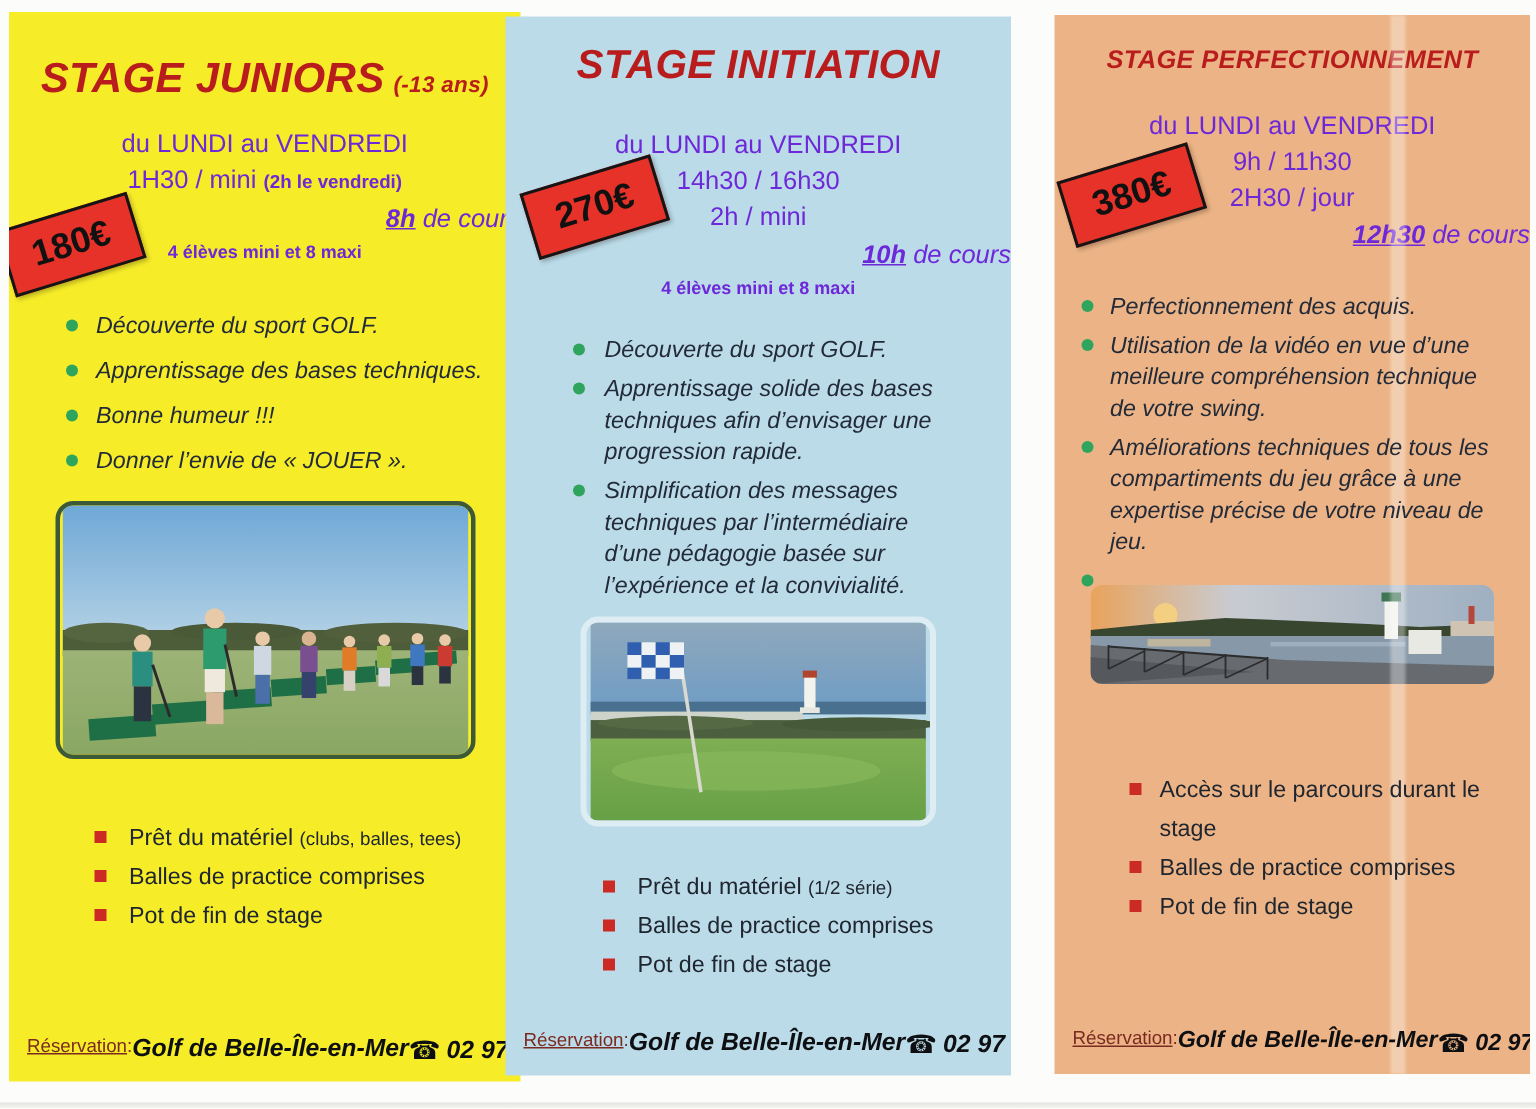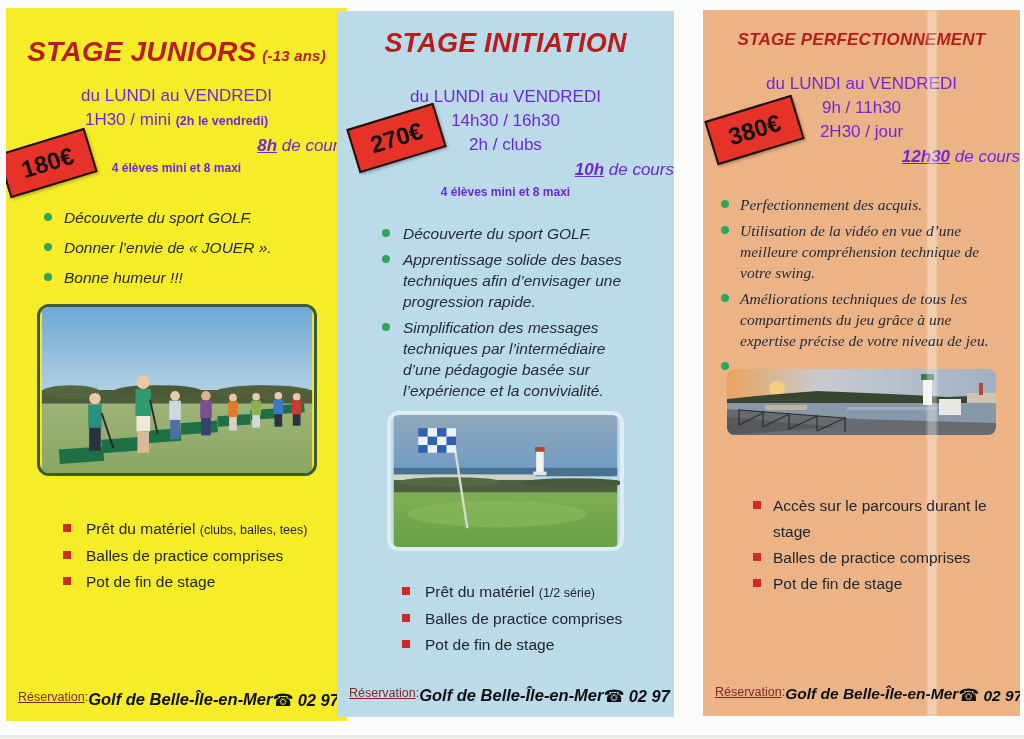--- a/index.html
+++ b/index.html
@@ -42,21 +42,21 @@
   .features { list-style:none; font-style:italic; font-size:15.5px; color:#232a38; }
   .features li { position:relative; line-height:21px; }
   .features .dot { position:absolute; width:8px; height:8px; border-radius:50%; background:#2ea45c; top:6px; }
   .juniors .features          { margin-top:30px; }
   .juniors .features li       { padding-left:58px; margin-bottom:9px; }
   .juniors .features .dot     { left:38px; }
   .initiation .features       { margin-top:22px; }
   .initiation .features li    { padding-left:66px; padding-right:28px; margin-bottom:5px; }
   .initiation .features .dot  { left:45px; }
   .perfectionnement .features       { margin-top:24px; }
-  .perfectionnement .features li    { padding-left:37px; padding-right:19px; margin-bottom:5px;font-family:Liberation Serif, serif; }
+  .perfectionnement .features li    { padding-left:37px; padding-right:19px; margin-bottom:5px; }
   .perfectionnement .features .dot  { left:18px; }
 
   .photo { display:block; margin:0 auto; border-radius:12px; }
   .juniors .photo         { margin-top:16px; border:3px solid #3c5a38; }
   .initiation .photo      { margin-top:10px; border:4px solid #ddedf3; }
   .perfectionnement .photo{ margin-top:18px; border-radius:8px; }
 
   .includes { list-style:none; font-size:15.5px; color:#20262f; }
   .includes li { position:relative; line-height:26px; }
   .includes .sq { position:absolute; width:8px; height:8px; background:#cc2a24; top:8px; }
@@ -99,22 +99,23 @@
       <div class="sched-total">
         <span class="tot">8h</span><span> de cours</span>
       </div>
       <div class="sched-group">4 élèves mini et 8 maxi</div>
     </div>
 
     <div class="price-tag">180€</div>
 
     <ul class="features">
       <li><span class="dot"></span><span>Découverte du sport GOLF.</span></li>
+      <li><span class="dot"></span><span>Apprentissage des bases techniques.</span></li>
+      <li><span class="dot"></span><span>Bonne humeur !!!</span></li>
       <li><span class="dot"></span><span>Donner l’envie de « JOUER ».</span></li>
-      <li><span class="dot"></span><span>Bonne humeur !!!</span></li>
     </ul>
 
     <svg class="photo" width="280" height="172" viewBox="0 0 280 172">
       <defs>
         <linearGradient id="sky1" x1="0" y1="0" x2="0" y2="1">
           <stop offset="0" stop-color="#6fa8d6"></stop>
             <stop offset="1" stop-color="#b9d5e6"></stop>
         </linearGradient>
         <linearGradient id="grass1" x1="0" y1="0" x2="0" y2="1">
           <stop offset="0" stop-color="#9db377"></stop>
@@ -201,21 +202,21 @@
   </section>
 
   <section class="panel initiation" style="background:#bbdbe8">
     <div class="title-row">
       <span>STAGE INITIATION</span>
     </div>
 
     <div class="schedule">
       <div class="sched-line">du LUNDI au VENDREDI</div>
       <div class="sched-line">14h30 / 16h30</div>
-      <div class="sched-line">2h / clubs</div>
+      <div class="sched-line">2h / mini</div>
       <div class="sched-total">
         <span class="tot">10h</span><span> de cours</span>
       </div>
       <div class="sched-group">4 élèves mini et 8 maxi</div>
     </div>
 
     <div class="price-tag">270€</div>
 
     <ul class="features">
       <li><span class="dot"></span><span>Découverte du sport GOLF.</span></li>

